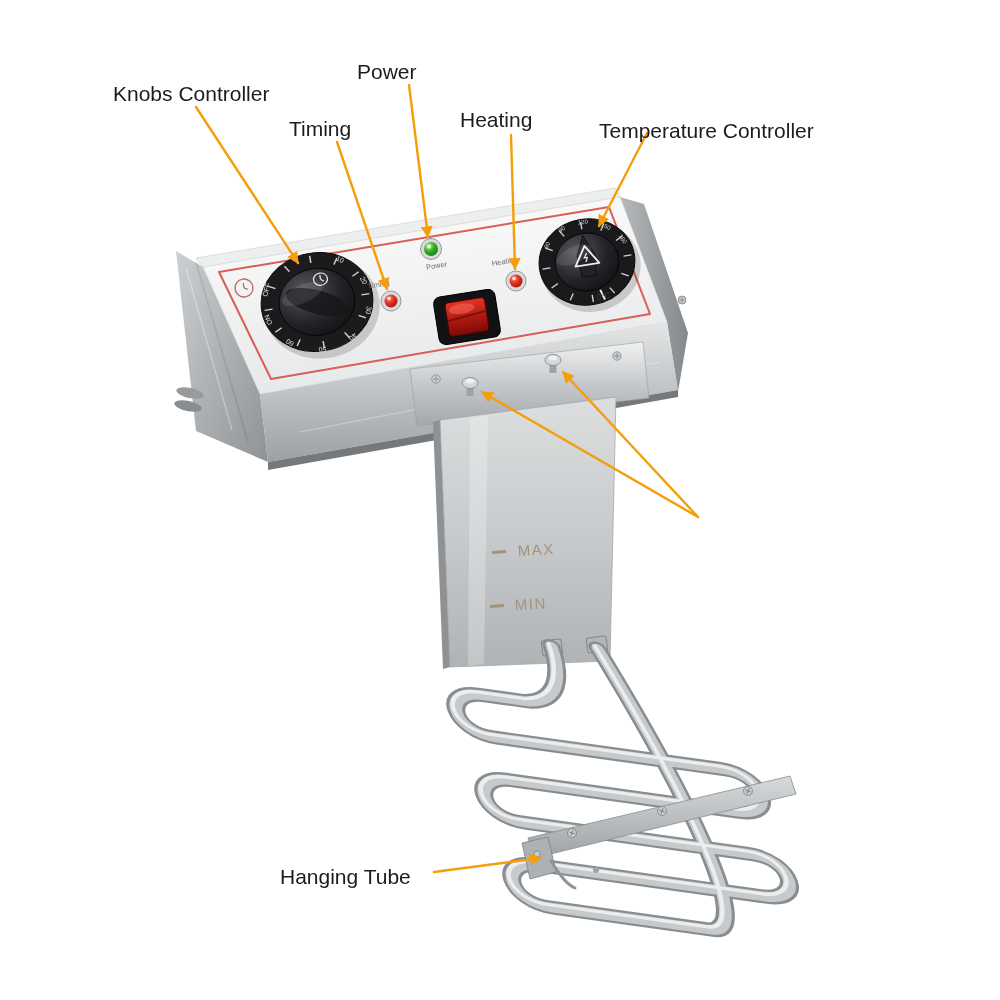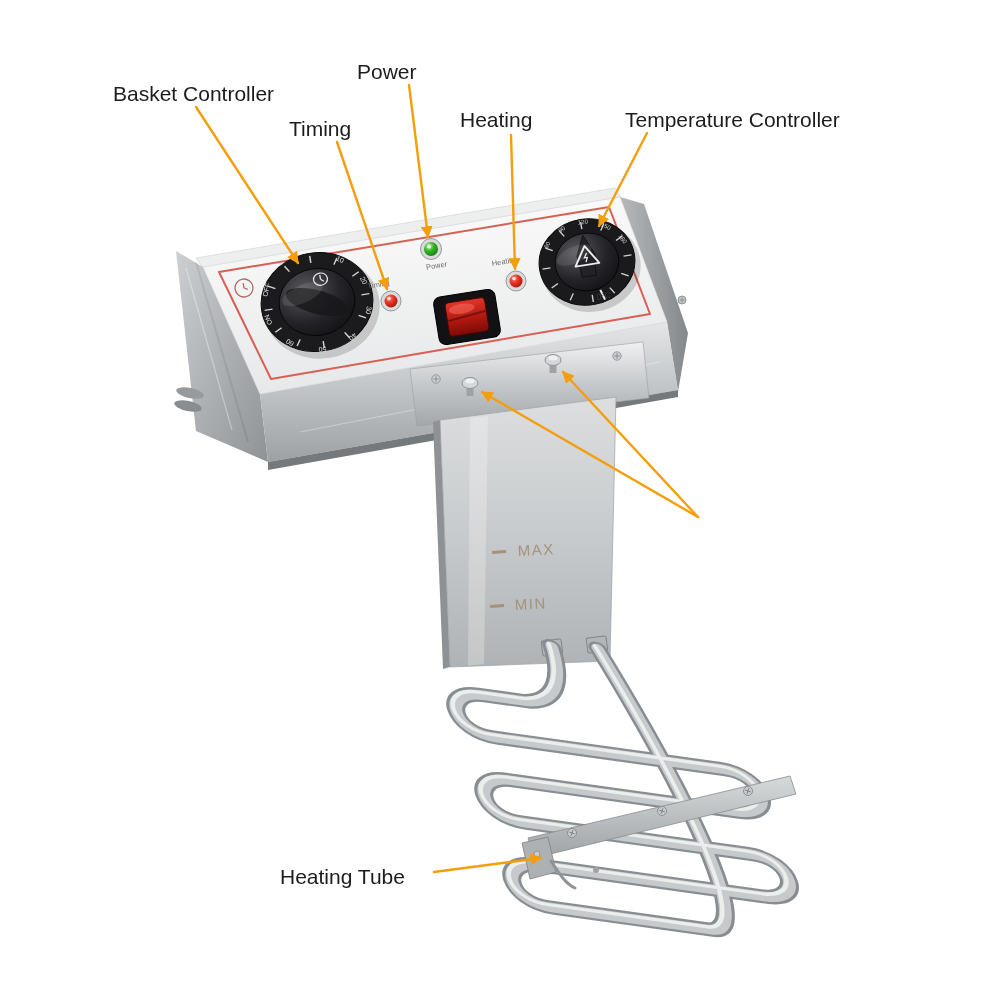--- a/index.html
+++ b/index.html
@@ -283,20 +283,20 @@
       <line stroke="#F59E0B" x1="409" y1="85" x2="428" y2="237" marker-end="url(#arrow)"></line>
       <line stroke="#F59E0B" x1="337" y1="142" x2="387" y2="289" marker-end="url(#arrow)"></line>
       <line stroke="#F59E0B" x1="511" y1="135" x2="515" y2="269" marker-end="url(#arrow)"></line>
       <line stroke="#F59E0B" x1="647" y1="133" x2="599" y2="226" marker-end="url(#arrow)"></line>
       <line stroke="#F59E0B" x1="698" y1="517" x2="482" y2="392" marker-end="url(#arrow)"></line>
       <line stroke="#F59E0B" x1="698" y1="517" x2="563" y2="372" marker-end="url(#arrow)"></line>
       <line stroke="#F59E0B" x1="434" y1="872" x2="541" y2="858" marker-end="url(#arrow)"></line>
     </g>
   </svg>
 
-  <div class="callout" style="left:113px;top:81px;">Basket Controller</div>
+  <div class="callout" style="left:113px;top:81px;">Knobs Controller</div>
   <div class="callout" style="left:357px;top:59px;">Power</div>
   <div class="callout" style="left:289px;top:116px;">Timing</div>
   <div class="callout" style="left:460px;top:107px;">Heating</div>
-  <div class="callout" style="left:599px;top:107px;margin-left:26px;">Temperature Controller</div>
-  <div class="callout" style="left:280px;top:864px;">Heating Tube</div>
+  <div class="callout" style="left:599px;top:118px;">Temperature Controller</div>
+  <div class="callout" style="left:280px;top:864px;">Hanging Tube</div>
 
 </div>
 
 </body></html>

